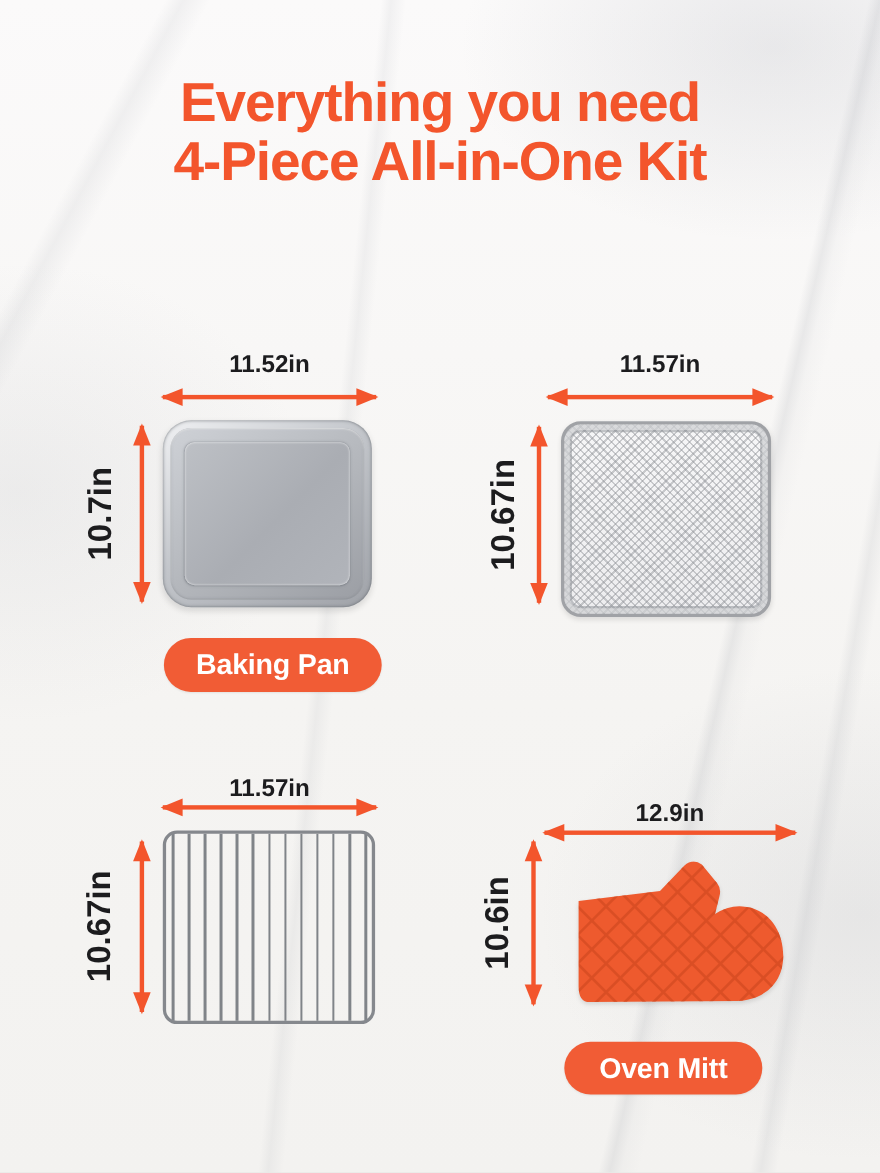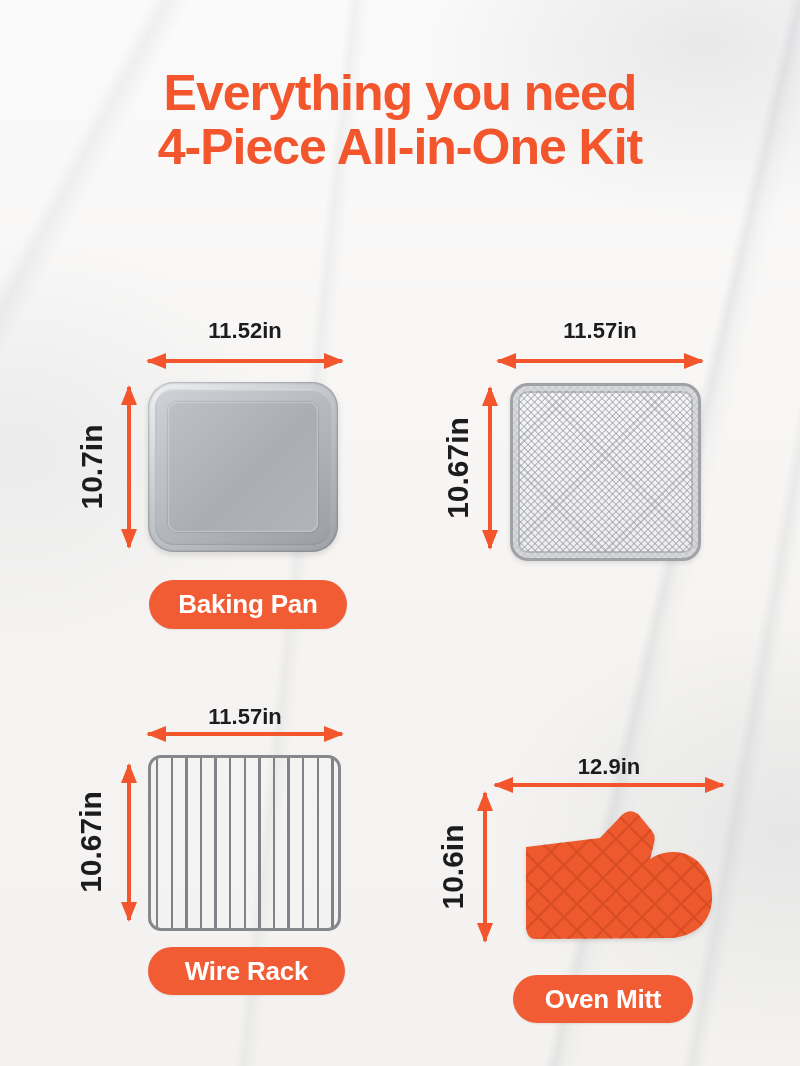--- a/index.html
+++ b/index.html
@@ -17,21 +17,21 @@
       linear-gradient(180deg,#fbfafa 0%,#f5f4f2 60%,#f3f2f0 100%);
   }
   
   .title{position:absolute;top:66px;left:0;width:100%;text-align:center;
     color:var(--accent);font-weight:bold;font-size:50px;line-height:54px;letter-spacing:-1px;}
   
   .cell{position:absolute;width:340px;height:350px;}
   .pos-tl{left:60px;top:300px}
   .pos-tr{left:420px;top:300px}
   .pos-bl{left:60px;top:680px}
-  .pos-br{left:420px;top:708px}
+  .pos-br{left:420px;top:680px}
   
   .dim-w{position:absolute;text-align:center;color:var(--dimension-text);
     font-size:22px;line-height:34px;font-weight:bold;white-space:nowrap;}
   .dim-h{position:absolute;color:var(--dimension-text);font-size:30px;font-weight:bold;
     white-space:nowrap;transform:translate(-50%,-50%) rotate(-90deg);}
   .pos-tl .dim-w{left:88px;top:14px;width:194px}
   .pos-tr .dim-w{left:78px;top:14px;width:204px}
   .pos-bl .dim-w{left:88px;top:20px;width:194px}
   .pos-br .dim-w{left:75px;top:42px;width:228px}
   .pos-tl .dim-h{left:32px;top:167px}
@@ -125,21 +125,20 @@
     <div class="dim-h">10.67in</div>
     <div class="basket"></div>
   </section>
 
   <section class="cell pos-bl">
     <div class="dim-w">11.57in</div>
     <div class="arrow-h"></div>
     <div class="arrow-v"></div>
     <div class="dim-h">10.67in</div>
     <div class="rack"></div>
-    <div class="badge">Wire Rack</div>
   </section>
 
   <section class="cell pos-br">
     <div class="dim-w">12.9in</div>
     <div class="arrow-h"></div>
     <div class="arrow-v"></div>
     <div class="dim-h">10.6in</div>
     <div class="mitt">
       <svg viewBox="0 0 206 130" xmlns="http://www.w3.org/2000/svg">
         <defs>

